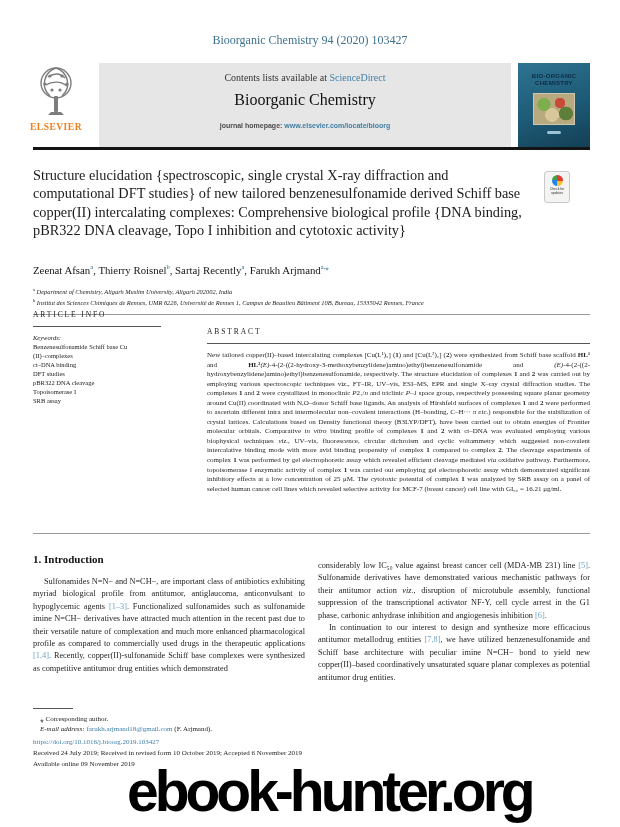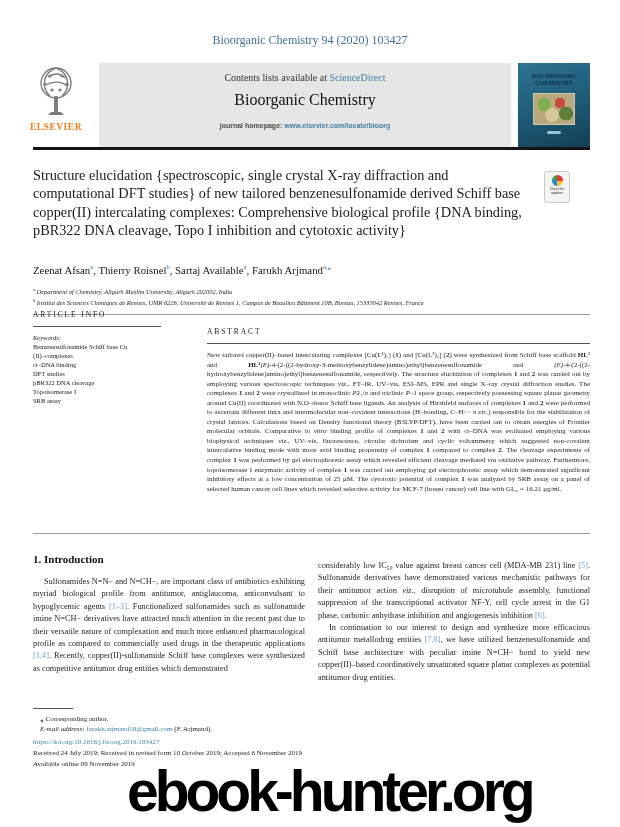--- a/index.html
+++ b/index.html
@@ -141,21 +141,21 @@
 
   <div class="badge">
     <div class="badge-circle"></div>
     <div class="badge-text">
       <div>Check for</div>
       <div>updates</div>
     </div>
   </div>
 
   <div class="authors">
-    <span><span>Zeenat Afsan</span><sup>a</sup><span>, </span></span><span><span>Thierry Roisnel</span><sup>b</sup><span>, </span></span><span><span>Sartaj Available</span><sup>a</sup><span>, </span></span><span><span>Farukh Arjmand</span><sup>a,⁎</sup><span></span></span>
+    <span><span>Zeenat Afsan</span><sup>a</sup><span>, </span></span><span><span>Thierry Roisnel</span><sup>b</sup><span>, </span></span><span><span>Sartaj Recently</span><sup>a</sup><span>, </span></span><span><span>Farukh Arjmand</span><sup>a,⁎</sup><span></span></span>
   </div>
 
   <div class="affils">
     <div><sup>a</sup><span> Department of Chemistry, Aligarh Muslim University, Aligarh 202002, India</span></div>
     <div><sup>b</sup><span> Institut des Sciences Chimiques de Rennes, UMR 6226, Université de Rennes 1, Campus de Beaulieu Bâtiment 10B, Bureau, 15335042 Rennes, France</span></div>
   </div>
 
   <div class="divider" style="top:314px;"></div>
 
   <div class="info-col">

